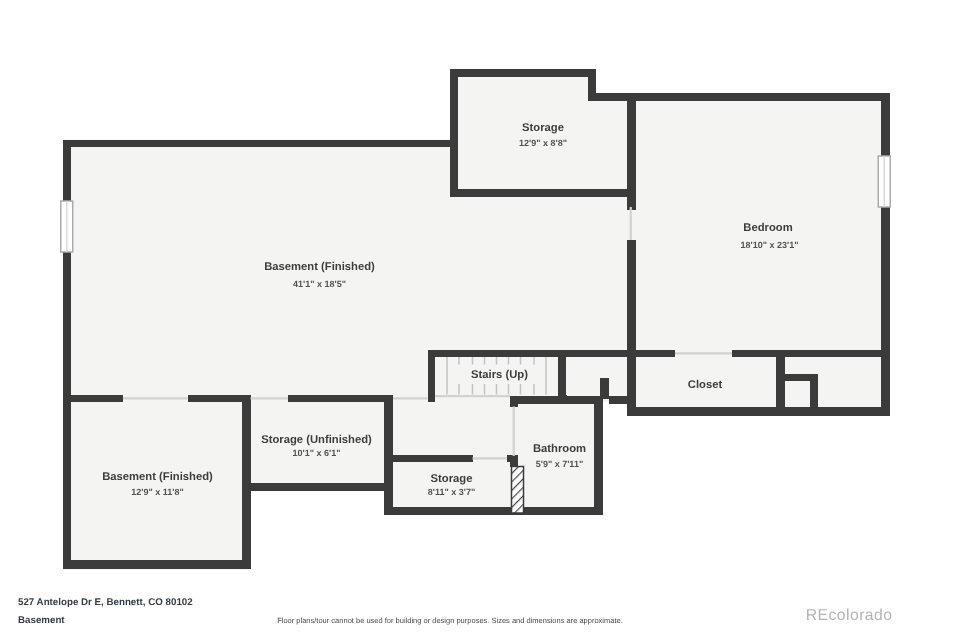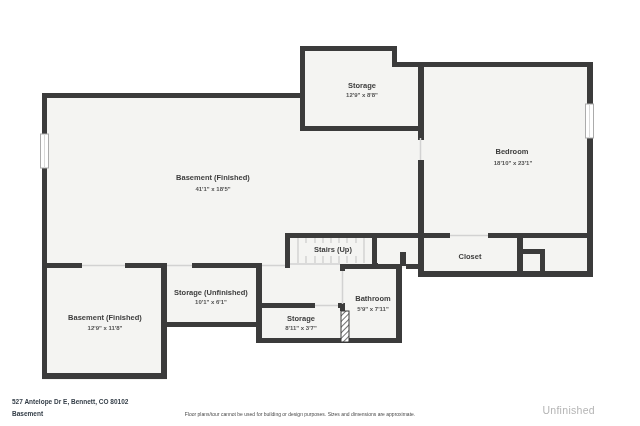--- a/index.html
+++ b/index.html
@@ -146,14 +146,14 @@
       <text class="rdims" x="301" y="330">8'11" x 3'7"</text>
 
       <text class="rname" x="373" y="301">Bathroom</text>
       <text class="rdims" x="373" y="311">5'9" x 7'11"</text>
     </g>
   </svg>
 
   <div class="address">527 Antelope Dr E, Bennett, CO 80102</div>
   <div class="floorlabel">Basement</div>
   <div class="disclaimer">Floor plans/tour cannot be used for building or design purposes. Sizes and dimensions are approximate.</div>
-  <div class="watermark">Unfinished</div>
+  <div class="watermark">REcolorado</div>
 </div>
 
 </body></html>

